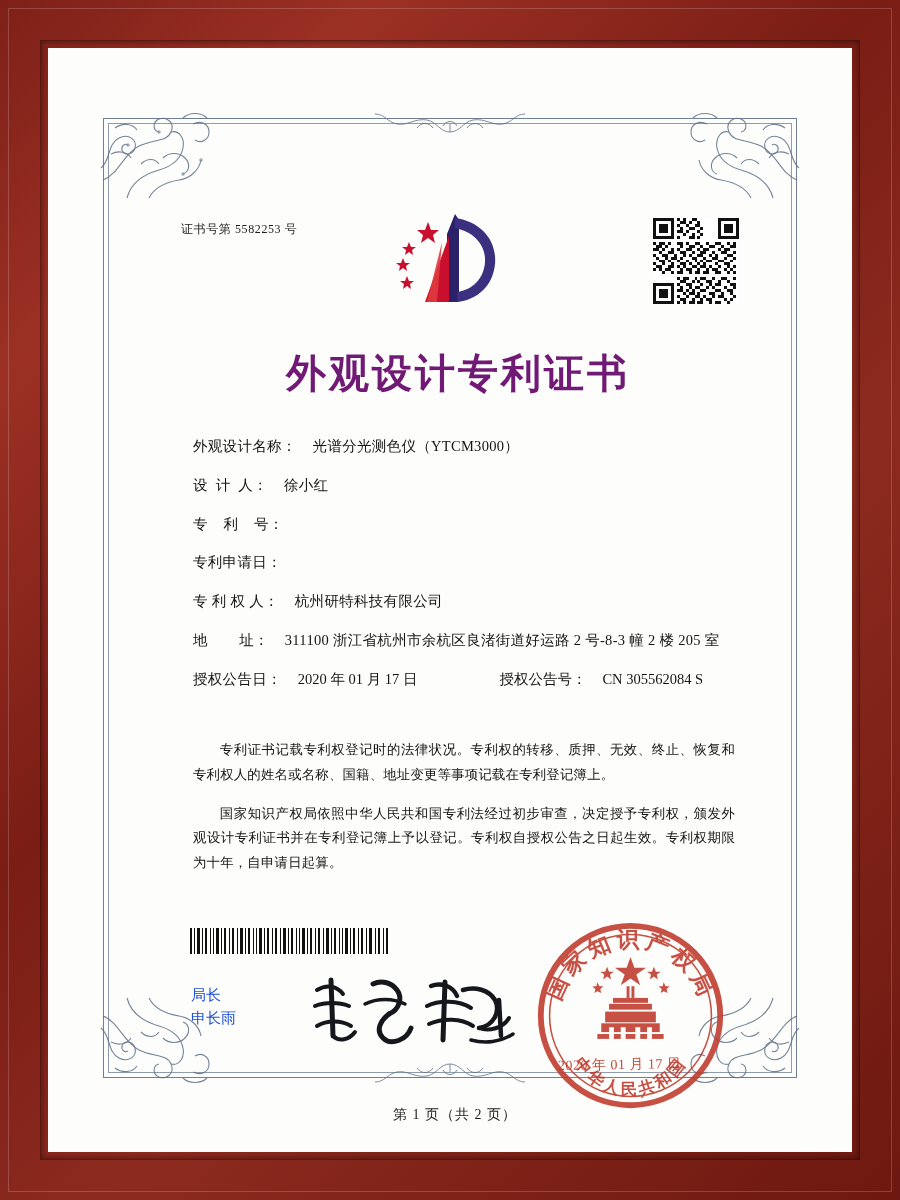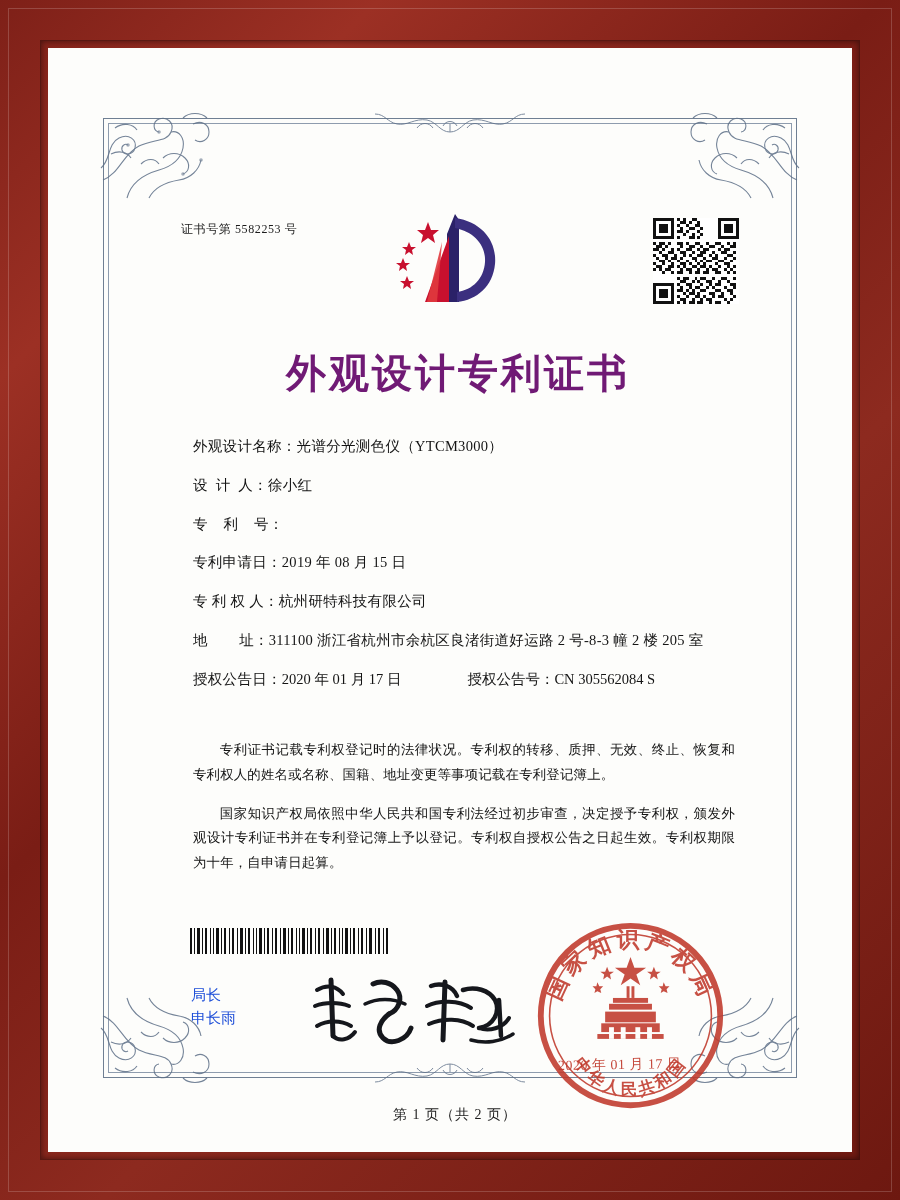--- a/index.html
+++ b/index.html
@@ -137,20 +137,21 @@
     top: 318px;
     width: 535px;
     font-size: 14.5px;
     color: #141414;
     line-height: 1.5;
   }
   .field-row {
     display: flex;
     margin-bottom: 17px;
     align-items: flex-start;
+    gap: 16px;
   }
   .field-label {
     white-space: pre;
     flex: 0 0 auto;
     letter-spacing: 0.3px;
   }
   .field-value {
     flex: 1 1 auto;
     letter-spacing: 0.3px;
     word-break: break-all;
@@ -559,21 +560,20 @@
       </div>
       <div class="field-row">
         <span class="field-label">设  计  人：</span>
         <span class="field-value">徐小红</span>
       </div>
       <div class="field-row">
         <span class="field-label">专    利    号：</span>
       </div>
       <div class="field-row">
         <span class="field-label">专利申请日：</span>
-        <span class="field-value">2019 年 08 月 15 日</span>
       </div>
       <div class="field-row">
         <span class="field-label">专 利 权 人：</span>
         <span class="field-value">杭州研特科技有限公司</span>
       </div>
       <div class="field-row">
         <span class="field-label">地        址：</span>
         <span class="field-value">311100 浙江省杭州市余杭区良渚街道好运路 2 号-8-3 幢 2 楼 205 室</span>
       </div>
       <div class="field-row two-col">

